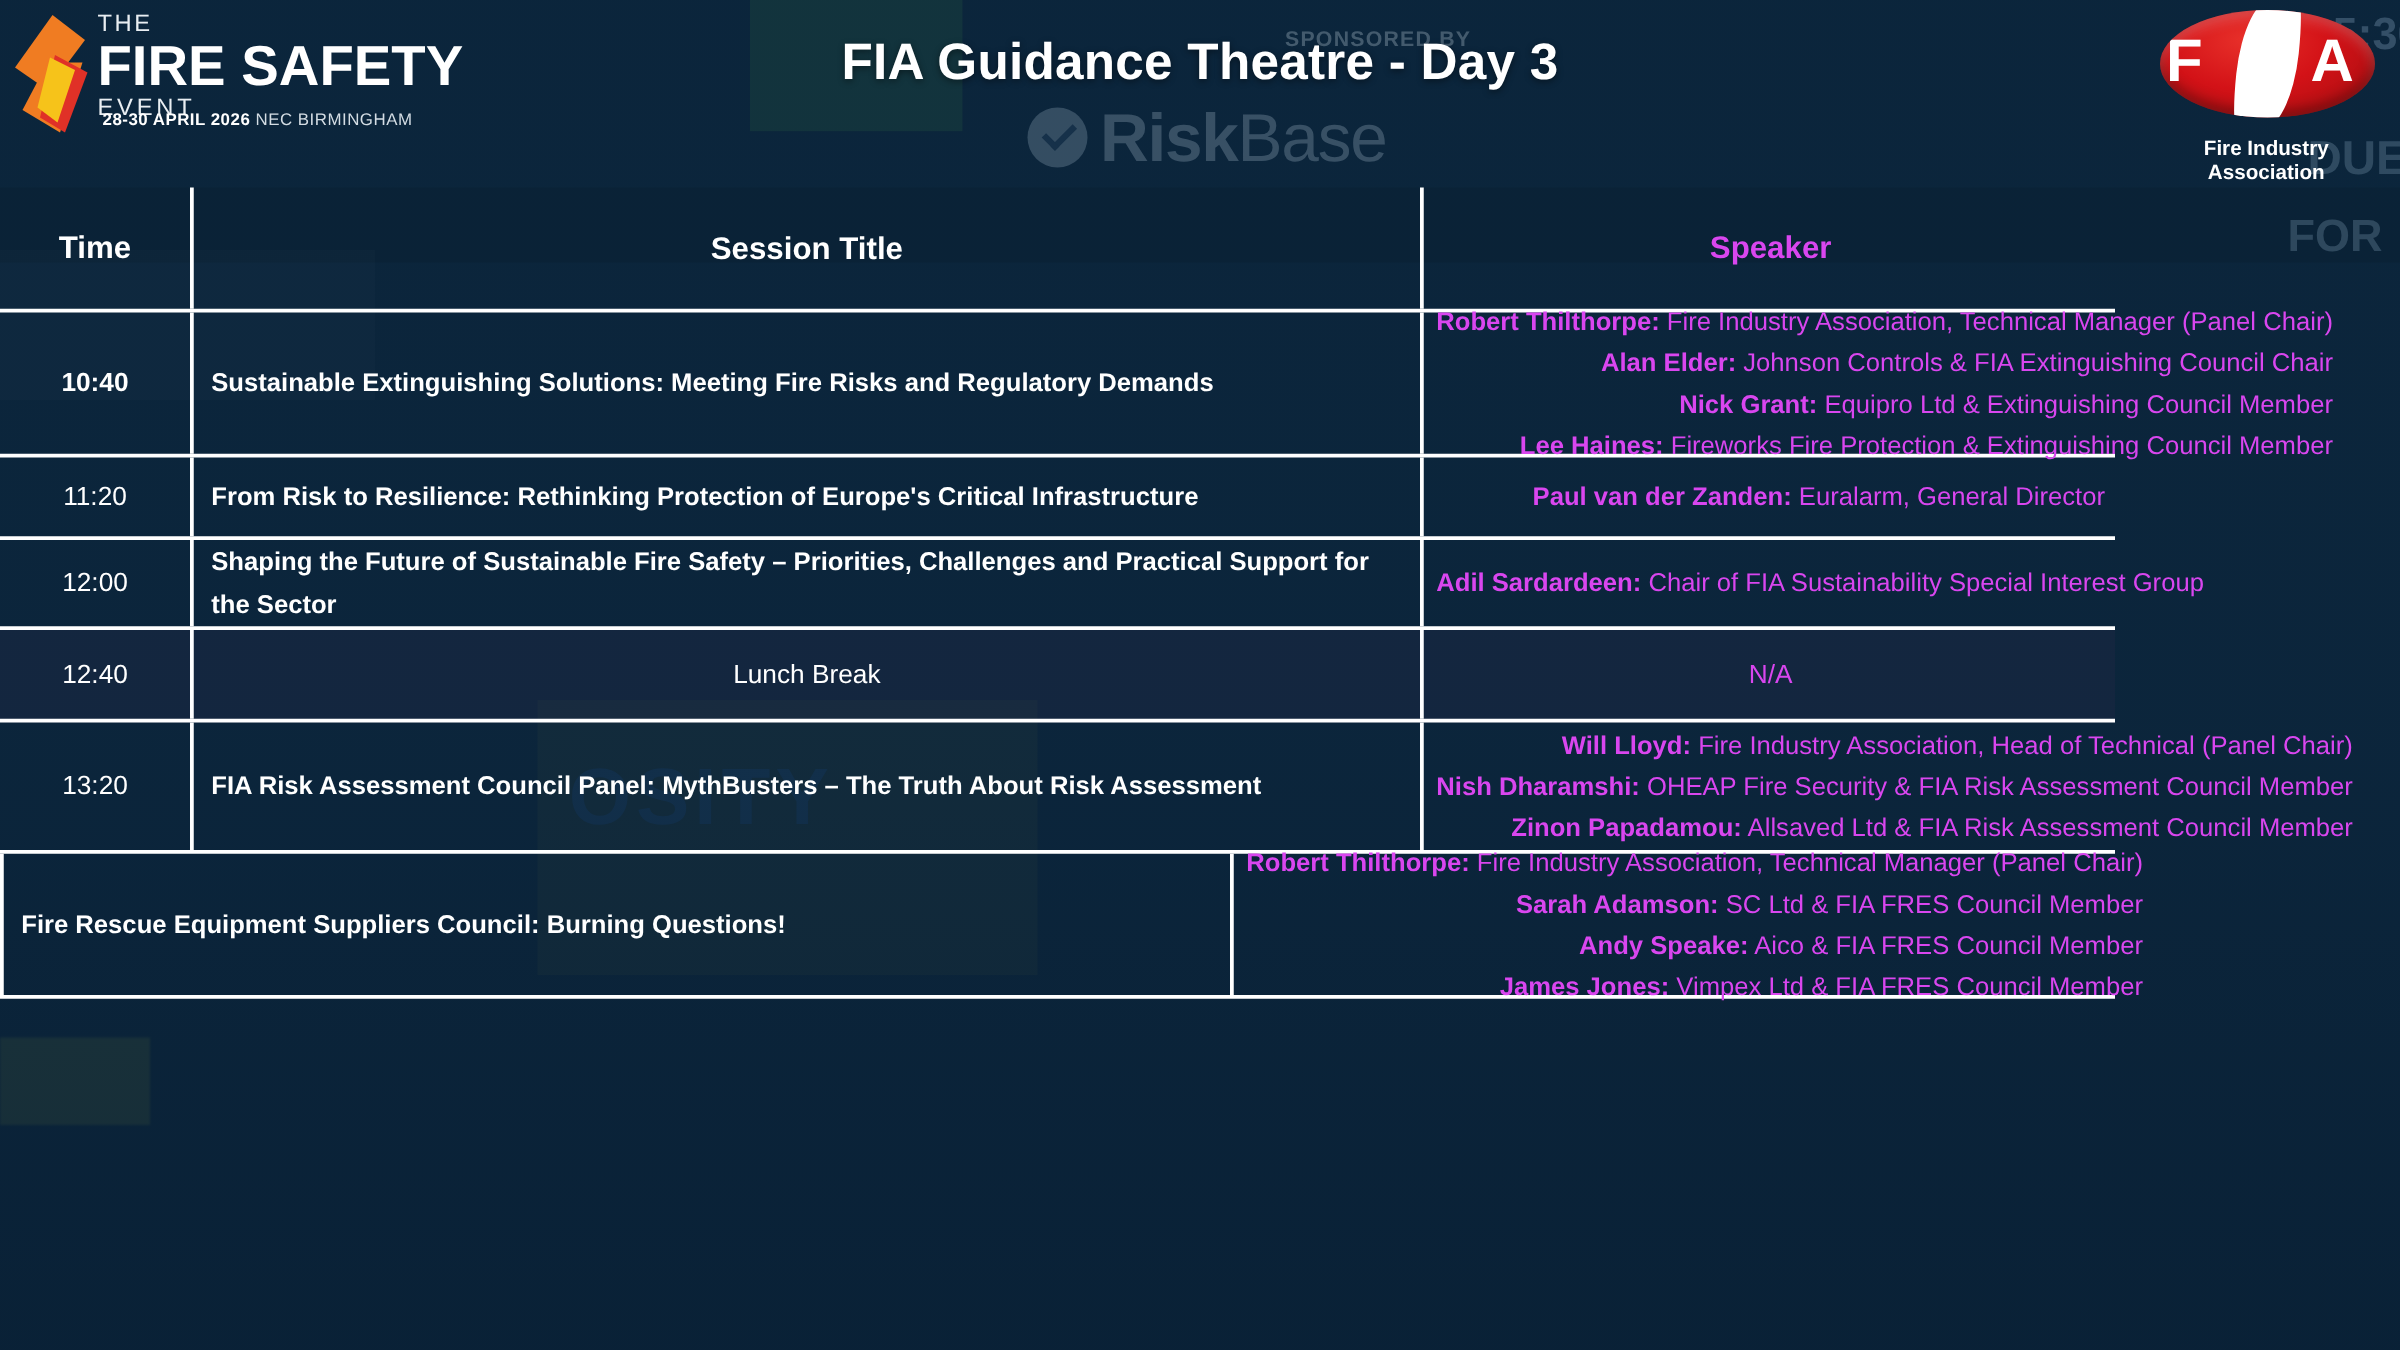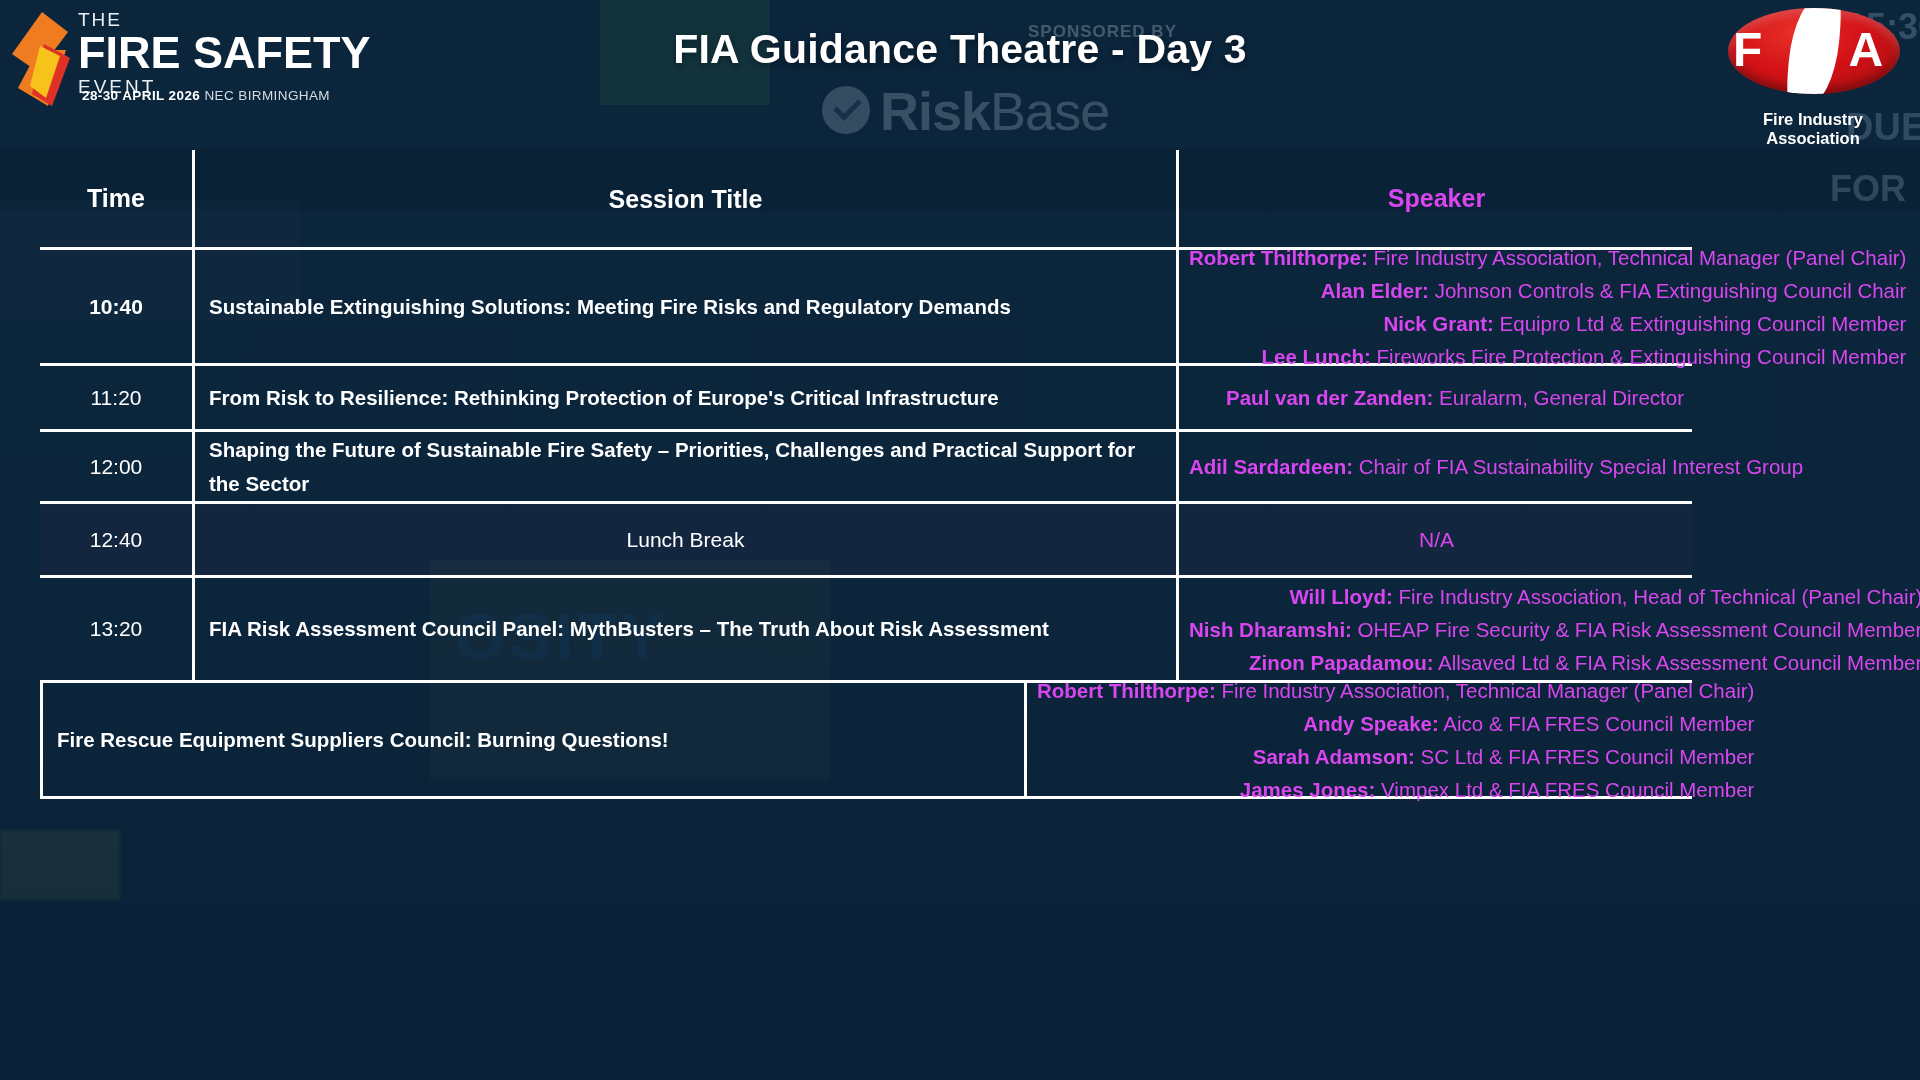--- a/index.html
+++ b/index.html
@@ -241,21 +241,20 @@
     font-weight: bold;
     color: #ffffff;
   }
 
   
   .table {
     position: absolute;
     left: 0; top: 150px;
     width: 1692px;
     z-index: 4;
-    padding-left: 40px;
   }
   .row {
     position: relative;
     display: flex;
     align-items: stretch;
     border-bottom: 3px solid #ffffff;
   }
   .row.header-row { border-bottom: 3px solid #ffffff; }
   .row.last { border-bottom: 3px solid #ffffff; }
 
@@ -392,21 +391,21 @@
       <div class="cell-speaker center">Speaker</div>
     </div>
 
     <div class="row row-h-1">
       <div class="cell-time bold">10:40</div>
       <div class="cell-session">Sustainable Extinguishing Solutions: Meeting Fire Risks and Regulatory Demands</div>
       <div class="cell-speaker">
         <div class="speaker-line"><b>Robert Thilthorpe:</b><span> Fire Industry Association, Technical Manager (Panel Chair)</span></div>
         <div class="speaker-line"><b>Alan Elder:</b><span> Johnson Controls &amp; FIA Extinguishing Council Chair</span></div>
         <div class="speaker-line"><b>Nick Grant:</b><span> Equipro Ltd &amp; Extinguishing Council Member</span></div>
-        <div class="speaker-line"><b>Lee Lunch:</b><span> Fireworks Fire Protection &amp; Extinguishing Council Member</span></div>
+        <div class="speaker-line"><b>Lee Haines:</b><span> Fireworks Fire Protection &amp; Extinguishing Council Member</span></div>
       </div>
     </div>
 
     <div class="row row-h-2">
       <div class="cell-time">11:20</div>
       <div class="cell-session">From Risk to Resilience: Rethinking Protection of Europe's Critical Infrastructure</div>
       <div class="cell-speaker">
         <div class="speaker-line"><b>Paul van der Zanden:</b><span> Euralarm, General Director</span></div>
       </div>
     </div>
@@ -432,20 +431,20 @@
         <div class="speaker-line"><b>Will Lloyd:</b><span> Fire Industry Association, Head of Technical (Panel Chair)</span></div>
         <div class="speaker-line"><b>Nish Dharamshi:</b><span> OHEAP Fire Security &amp; FIA Risk Assessment Council Member</span></div>
         <div class="speaker-line"><b>Zinon Papadamou:</b><span> Allsaved Ltd &amp; FIA Risk Assessment Council Member</span></div>
       </div>
     </div>
 
     <div class="row row-h-6 last">
       <div class="cell-session">Fire Rescue Equipment Suppliers Council: Burning Questions!</div>
       <div class="cell-speaker">
         <div class="speaker-line"><b>Robert Thilthorpe:</b><span> Fire Industry Association, Technical Manager (Panel Chair)</span></div>
+        <div class="speaker-line"><b>Sarah Adamson:</b><span> SC Ltd &amp; FIA FRES Council Member</span></div>
         <div class="speaker-line"><b>Andy Speake:</b><span> Aico &amp;  FIA FRES Council Member</span></div>
-        <div class="speaker-line"><b>Sarah Adamson:</b><span> SC Ltd &amp; FIA FRES Council Member</span></div>
         <div class="speaker-line"><b>James Jones:</b><span> Vimpex Ltd &amp; FIA FRES Council Member</span></div>
       </div>
     </div>
 
   </div>
 </div>
 
 </body></html>

